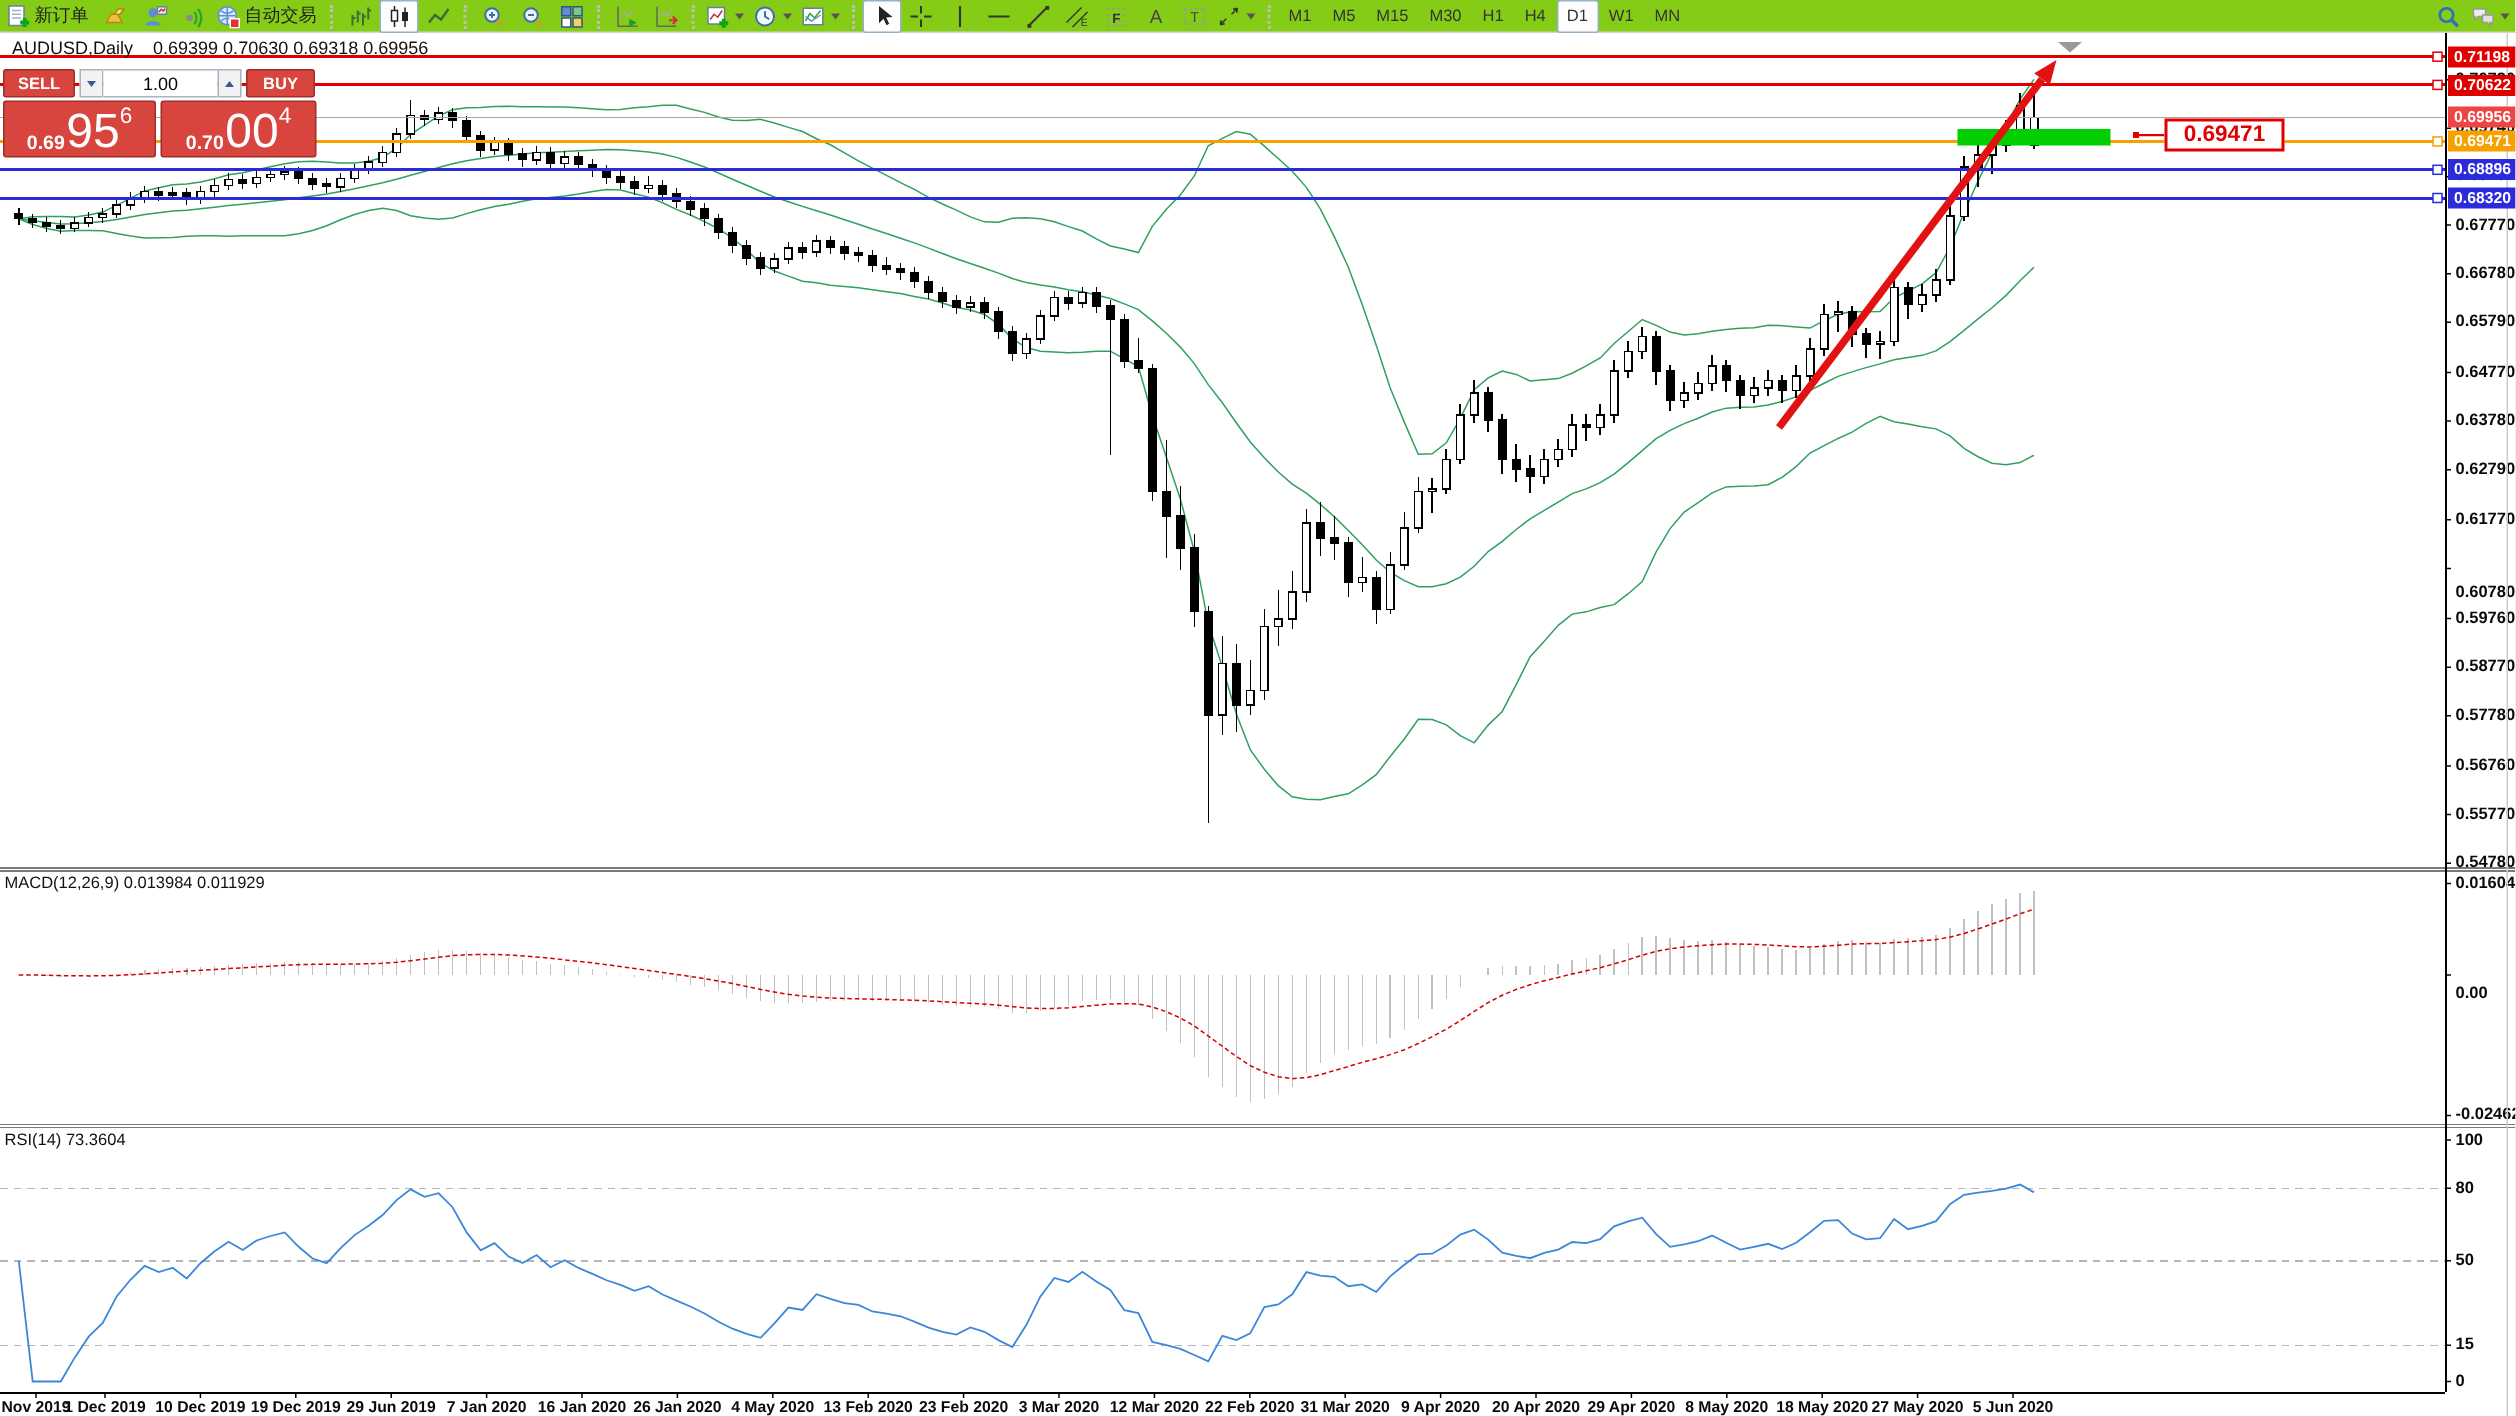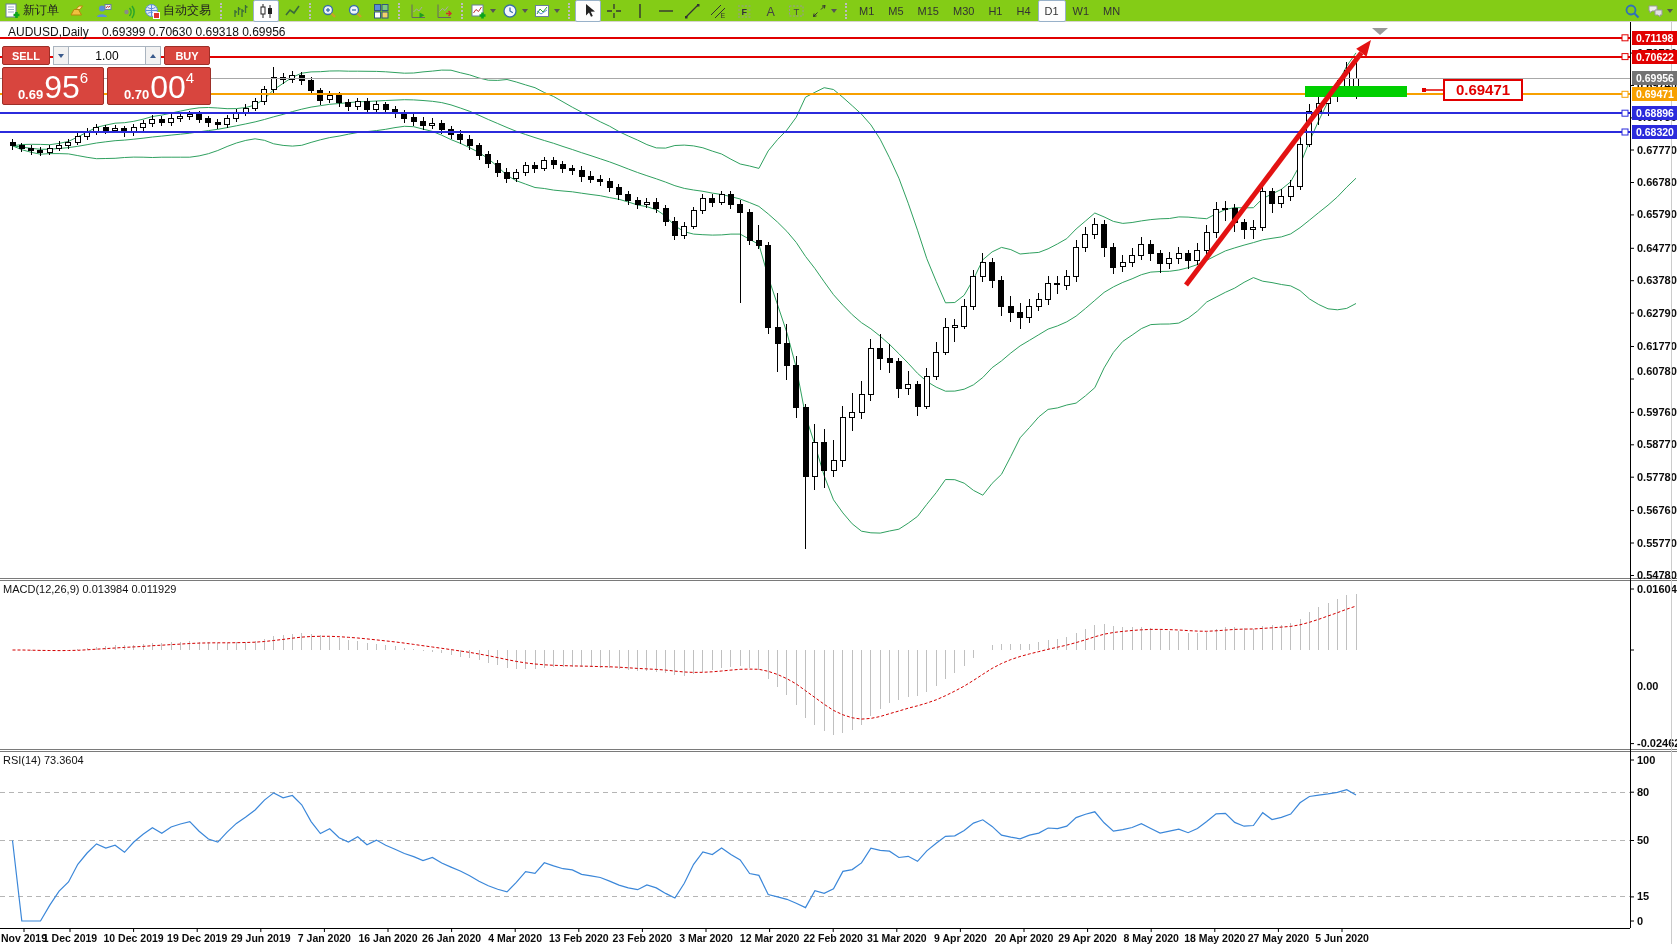--- a/index.html
+++ b/index.html
@@ -869,60 +869,60 @@
         <div class="axis-label" style="left: 1637px; top: 24.5925px;">0.70730</div>
         <div class="axis-label" style="left: 1637px; top: 57.015px;">0.69740</div>
         <div class="axis-label" style="left: 1637px; top: 89.4375px;">0.68750</div>
         <div class="axis-label" style="left: 1637px; top: 121.532px;">0.67770</div>
         <div class="axis-label" style="left: 1637px; top: 153.955px;">0.66780</div>
         <div class="axis-label" style="left: 1637px; top: 186.377px;">0.65790</div>
         <div class="axis-label" style="left: 1637px; top: 219.782px;">0.64770</div>
         <div class="axis-label" style="left: 1637px; top: 252.205px;">0.63780</div>
         <div class="axis-label" style="left: 1637px; top: 284.627px;">0.62790</div>
         <div class="axis-label" style="left: 1637px; top: 318.032px;">0.61770</div>
-        <div class="axis-label" style="left: 1637px; top: 343px;">0.60780</div>
+        <div class="axis-label" style="left: 1637px; top: 367px;">0.60780</div>
         <div class="axis-label" style="left: 1637px; top: 383.86px;">0.59760</div>
         <div class="axis-label" style="left: 1637px; top: 416.283px;">0.58770</div>
         <div class="axis-label" style="left: 1637px; top: 448.705px;">0.57780</div>
         <div class="axis-label" style="left: 1637px; top: 482.11px;">0.56760</div>
         <div class="axis-label" style="left: 1637px; top: 514.533px;">0.55770</div>
         <div class="axis-label" style="left: 1637px; top: 546.955px;">0.54780</div>
         <div class="axis-label" style="left: 1637px; top: 560.518px;">0.016048</div>
-        <div class="axis-label" style="left: 1637px; top: 658px;">0.00</div>
+        <div class="axis-label" style="left: 1637px; top: 634px;">0.00</div>
         <div class="axis-label" style="left: 1637px; top: 715.075px;">-0.024625</div>
         <div class="axis-label" style="left: 1637px; top: 731.5px;">100</div>
         <div class="axis-label" style="left: 1637px; top: 763.7px;">80</div>
         <div class="axis-label" style="left: 1637px; top: 812px;">50</div>
         <div class="axis-label" style="left: 1637px; top: 868.35px;">15</div>
         <div class="axis-label" style="left: 1637px; top: 892.5px;">0</div>
         <div class="date-label" style="left: 24px; top: 910px;">Nov 2019</div>
         <div class="date-label" style="left: 70px; top: 910px;">1 Dec 2019</div>
         <div class="date-label" style="left: 133.6px; top: 910px;">10 Dec 2019</div>
         <div class="date-label" style="left: 197.2px; top: 910px;">19 Dec 2019</div>
         <div class="date-label" style="left: 260.8px; top: 910px;">29 Jun 2019</div>
         <div class="date-label" style="left: 324.4px; top: 910px;">7 Jan 2020</div>
         <div class="date-label" style="left: 388px; top: 910px;">16 Jan 2020</div>
         <div class="date-label" style="left: 451.6px; top: 910px;">26 Jan 2020</div>
-        <div class="date-label" style="left: 515.2px; top: 910px;">4 Mar 2020</div>
+        <div class="date-label" style="left: 515.2px; top: 910px;">4 May 2020</div>
         <div class="date-label" style="left: 578.8px; top: 910px;">13 Feb 2020</div>
         <div class="date-label" style="left: 642.4px; top: 910px;">23 Feb 2020</div>
         <div class="date-label" style="left: 706px; top: 910px;">3 Mar 2020</div>
         <div class="date-label" style="left: 769.6px; top: 910px;">12 Mar 2020</div>
         <div class="date-label" style="left: 833.2px; top: 910px;">22 Feb 2020</div>
         <div class="date-label" style="left: 896.8px; top: 910px;">31 Mar 2020</div>
         <div class="date-label" style="left: 960.4px; top: 910px;">9 Apr 2020</div>
         <div class="date-label" style="left: 1024px; top: 910px;">20 Apr 2020</div>
         <div class="date-label" style="left: 1087.6px; top: 910px;">29 Apr 2020</div>
         <div class="date-label" style="left: 1151.2px; top: 910px;">8 May 2020</div>
         <div class="date-label" style="left: 1214.8px; top: 910px;">18 May 2020</div>
         <div class="date-label" style="left: 1278.4px; top: 910px;">27 May 2020</div>
         <div class="date-label" style="left: 1342px; top: 910px;">5 Jun 2020</div>
         <div class="tag" style="top: 8.7655px; background: rgb(225, 0, 0);">0.71198</div>
         <div class="tag" style="top: 27.6295px; background: rgb(225, 0, 0);">0.70622</div>
-        <div class="tag" style="top: 49.441px; background: #737373;">0.69956</div>
+        <div class="tag" style="top: 49.441px; background: #ef4444;">0.69956</div>
         <div class="tag" style="top: 65.3247px; background: rgb(247, 160, 0);">0.69471</div>
         <div class="tag" style="top: 84.156px; background: rgb(43, 43, 220);">0.68896</div>
         <div class="tag" style="top: 103.02px; background: rgb(43, 43, 220);">0.68320</div>
       </div>
 
     <div id="callout" style="left: 1443px; top: 57px; width: 80px; height: 22px; line-height: 18px;">0.69471</div>
     <div id="win-border"></div>
 
     <div id="trade-panel">
       <div class="tp-row1">

